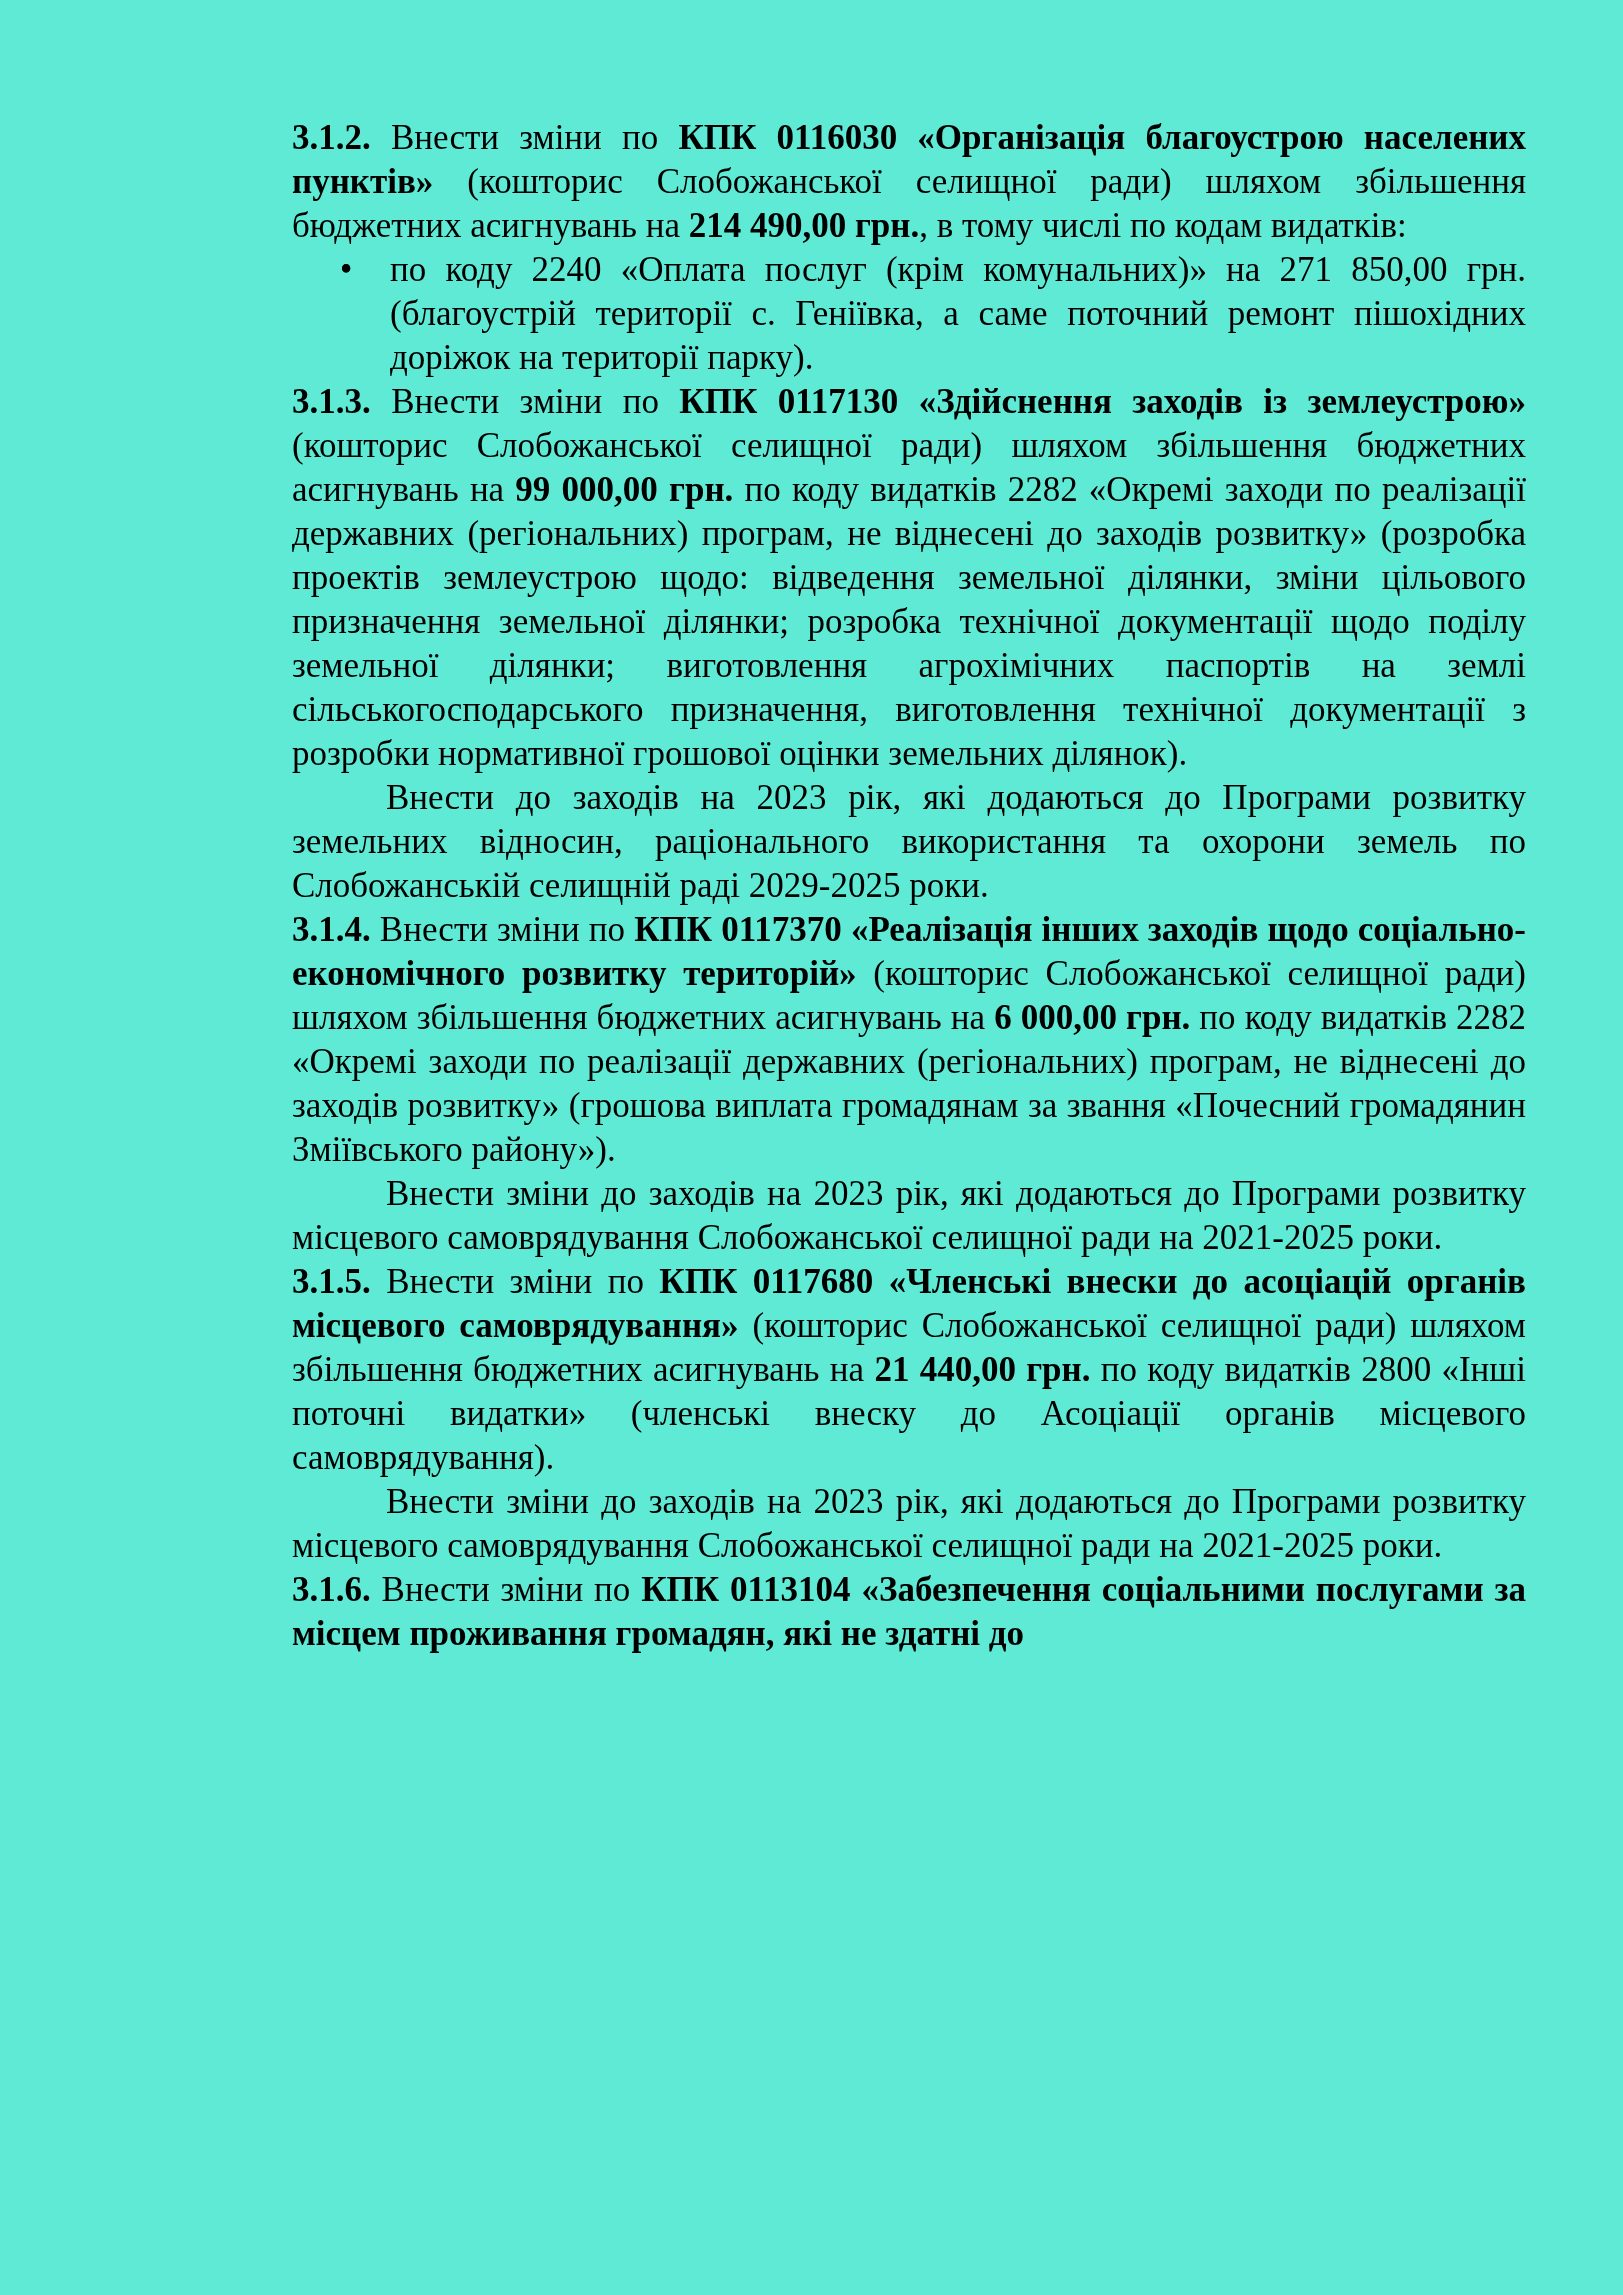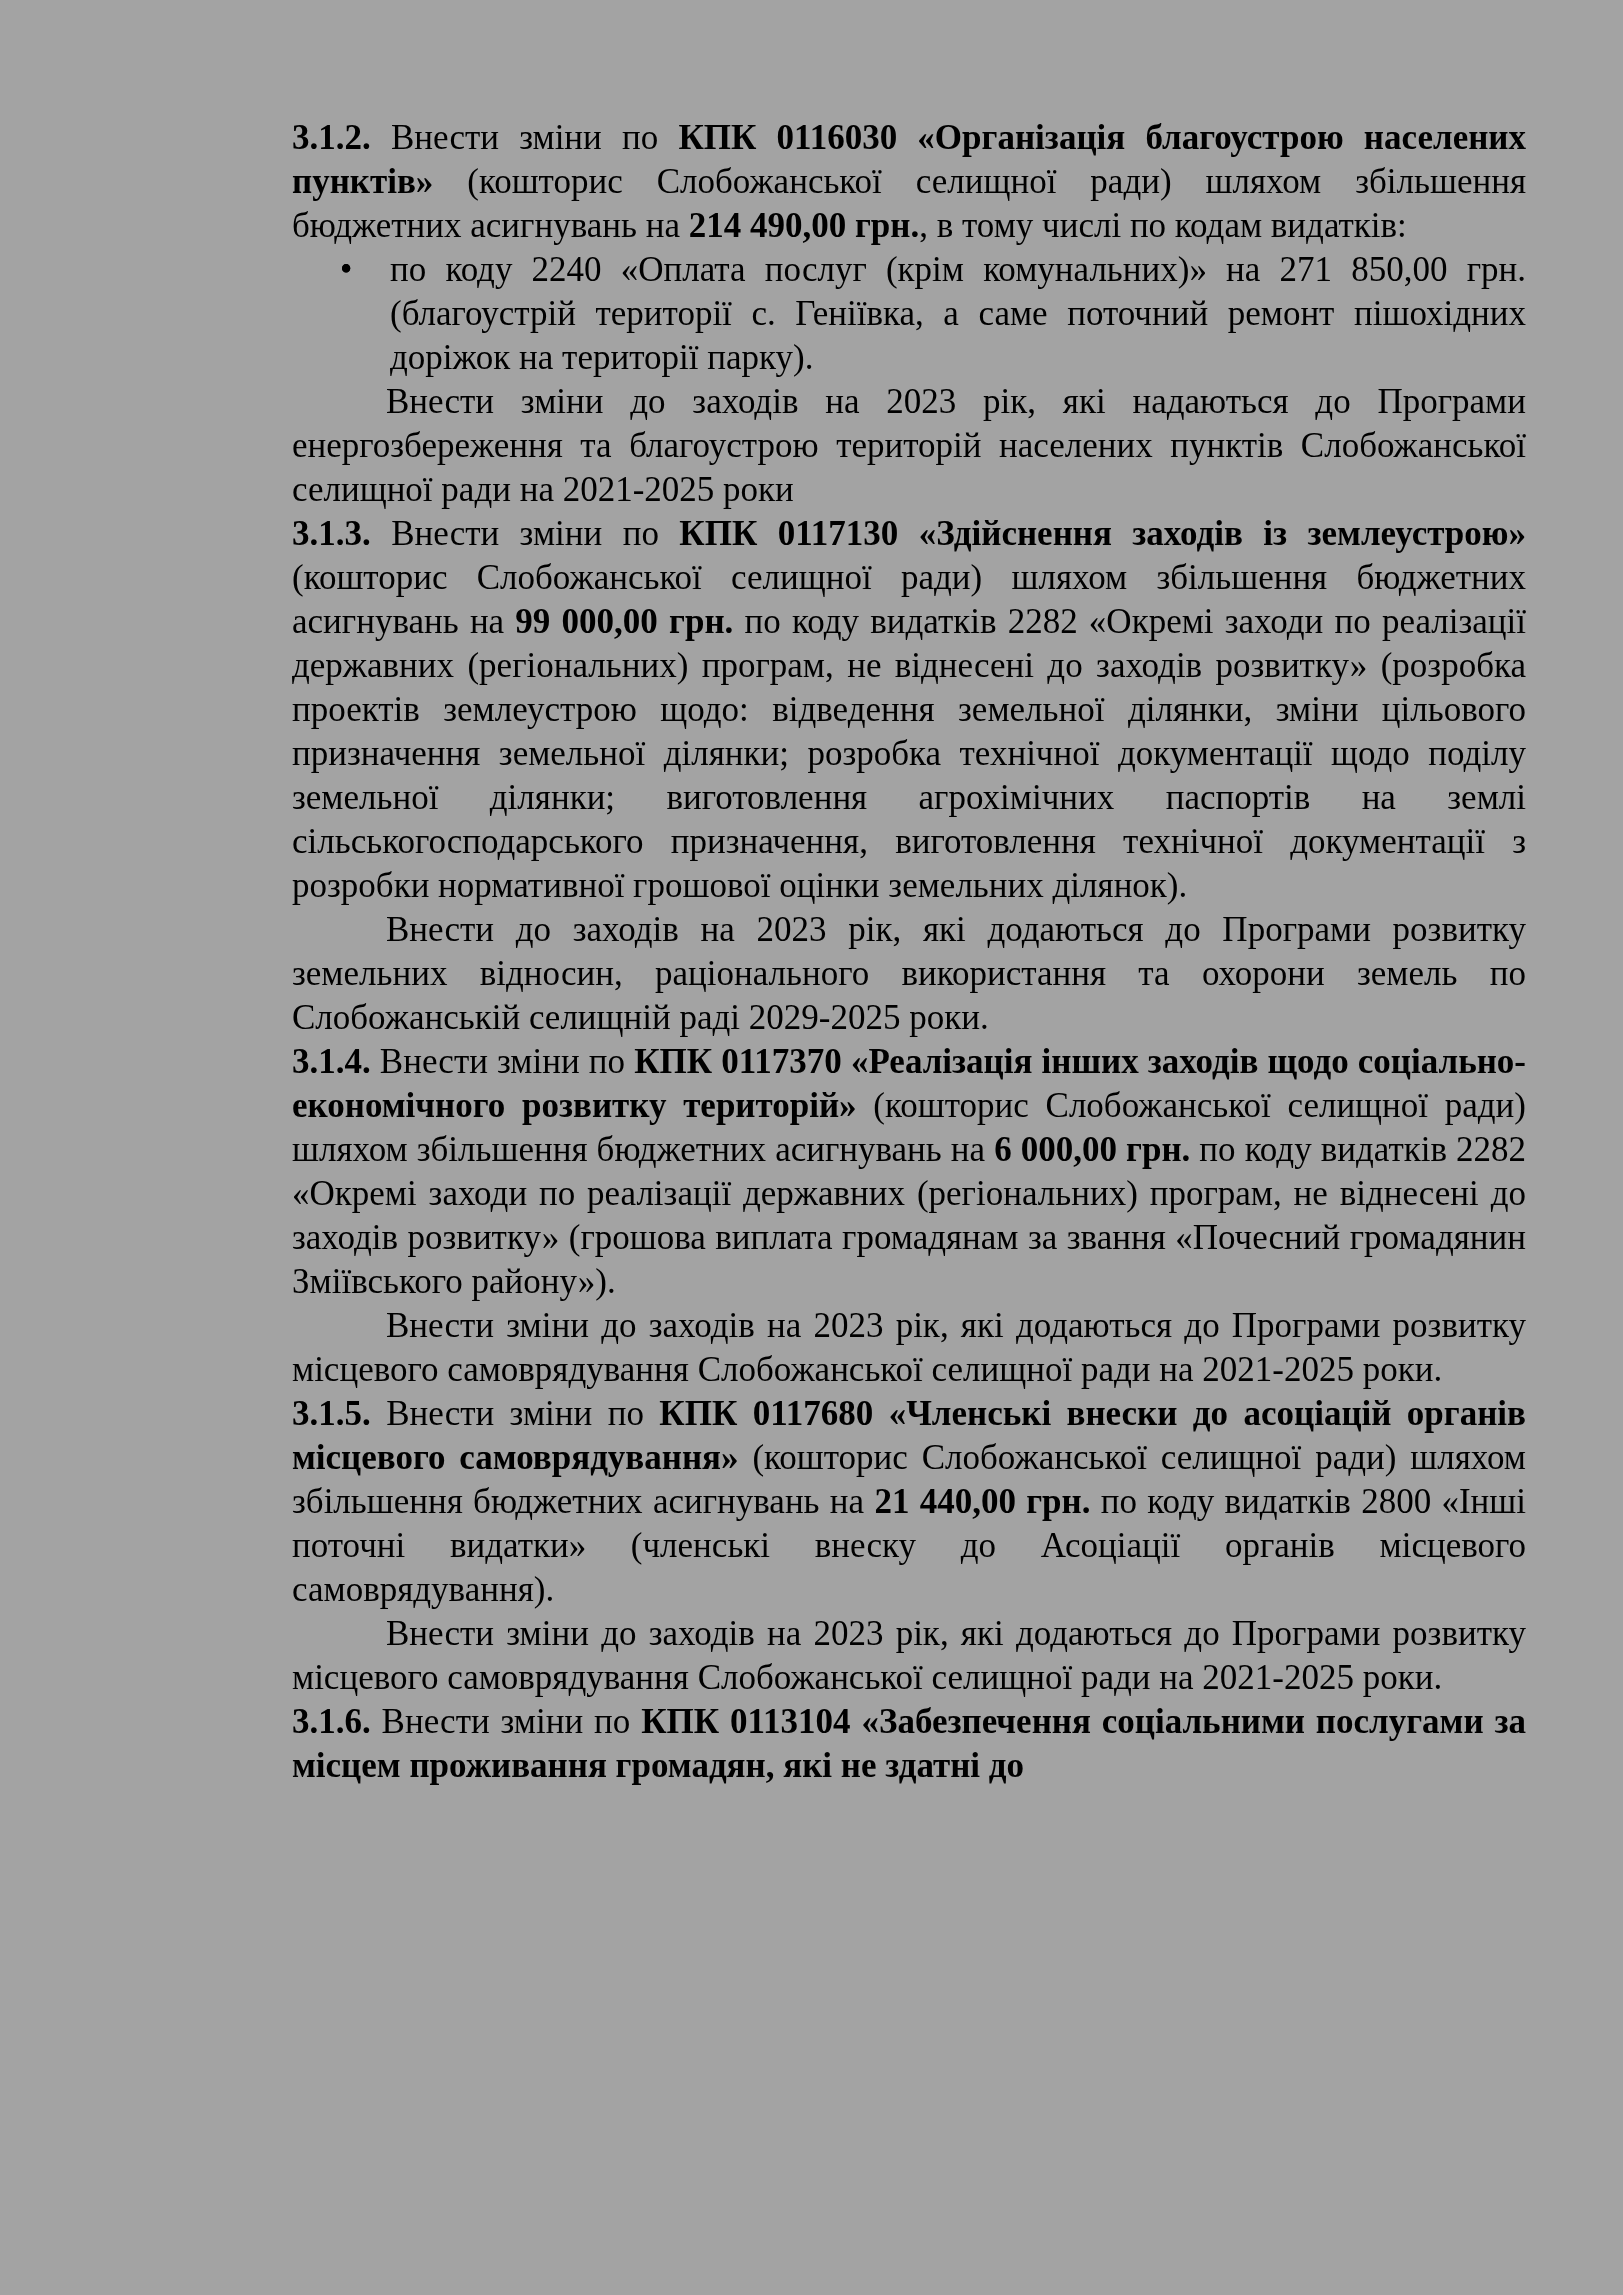--- a/index.html
+++ b/index.html
@@ -4,21 +4,21 @@
 <style>
   html, body {
     margin: 0;
     padding: 0;
     background: #ffffff;
   }
   .page {
     position: relative;
     width: 1623px;
     height: 2295px;
-    background: #a3a3a3;
+    background: #5eead4;
     overflow: hidden;
   }
   .text-block {
     position: absolute;
     left: 292px;
     top: 116px;
     width: 1234px;
     font-family: "Liberation Serif", "DejaVu Serif", serif;
     font-size: 35px;
     line-height: 44px;
@@ -46,21 +46,20 @@
   }
 </style>
 </head>
 <body>
 
 <div class="page">
   <div class="text-block">
       <div class="para numbered"><span class="b">3.1.2.</span><span> Внести зміни по </span><span class="b">КПК 0116030 «Організація благоустрою населених пунктів»</span><span> (кошторис Слобожанської селищної ради) шляхом збільшення бюджетних асигнувань на </span><span class="b">214 490,00 грн.</span><span>, в тому числі по кодам видатків:</span></div>
       <div class="para bullet"><span class="bullet-marker">•</span></div>
       <div class="para bullet"><span class="bullet-marker">•</span><span>по коду 2240 «Оплата послуг (крім комунальних)» на 271 850,00 грн. (благоустрій території с. Геніївка, а саме поточний ремонт пішохідних доріжок на території парку).</span></div>
-      <div class="para indented"><span>Внести зміни до заходів на 2023 рік, які надаються до Програми енергозбереження та благоустрою територій населених пунктів Слобожанської селищної ради на 2021-2025 роки</span></div>
       <div class="para numbered"><span class="b">3.1.3.</span><span> Внести зміни по </span><span class="b">КПК 0117130 «Здійснення заходів із землеустрою»</span><span> (кошторис Слобожанської селищної ради) шляхом збільшення бюджетних асигнувань на </span><span class="b">99 000,00 грн.</span><span> по коду видатків 2282 «Окремі заходи по реалізації державних (регіональних) програм, не віднесені до заходів розвитку» (розробка проектів землеустрою щодо: відведення земельної ділянки, зміни цільового призначення земельної ділянки; розробка технічної документації щодо поділу земельної ділянки; виготовлення агрохімічних паспортів на землі сільськогосподарського призначення, виготовлення технічної документації з розробки нормативної грошової оцінки земельних ділянок).</span></div>
       <div class="para indented"><span>Внести до заходів на 2023 рік, які додаються до Програми розвитку земельних відносин, раціонального використання та охорони земель по Слобожанській селищній раді 2029-2025 роки.</span></div>
       <div class="para numbered"><span class="b">3.1.4.</span><span> Внести зміни по </span><span class="b">КПК 0117370 «Реалізація інших заходів щодо соціально-економічного розвитку територій»</span><span> (кошторис Слобожанської селищної ради) шляхом збільшення бюджетних асигнувань на </span><span class="b">6 000,00 грн.</span><span> по коду видатків 2282 «Окремі заходи по реалізації державних (регіональних) програм, не віднесені до заходів розвитку» (грошова виплата громадянам за звання «Почесний громадянин Зміївського району»).</span></div>
       <div class="para indented"><span>Внести зміни до заходів на 2023 рік, які додаються до Програми розвитку місцевого самоврядування Слобожанської  селищної ради на 2021-2025 роки.</span></div>
       <div class="para numbered"><span class="b">3.1.5.</span><span> Внести зміни по </span><span class="b">КПК 0117680 «Членські внески до асоціацій органів місцевого самоврядування»</span><span> (кошторис Слобожанської селищної ради) шляхом збільшення бюджетних асигнувань на </span><span class="b">21 440,00 грн.</span><span> по коду видатків 2800 «Інші поточні видатки» (членські внеску до Асоціації органів місцевого самоврядування).</span></div>
       <div class="para indented"><span>Внести зміни до заходів на 2023 рік, які додаються до Програми розвитку місцевого самоврядування Слобожанської  селищної ради на 2021-2025 роки.</span></div>
       <div class="para numbered"><span class="b">3.1.6.</span><span> Внести зміни по </span><span class="b">КПК 0113104 «Забезпечення соціальними послугами за місцем проживання громадян, які не здатні до</span></div>
     </div>
 </div>
 

